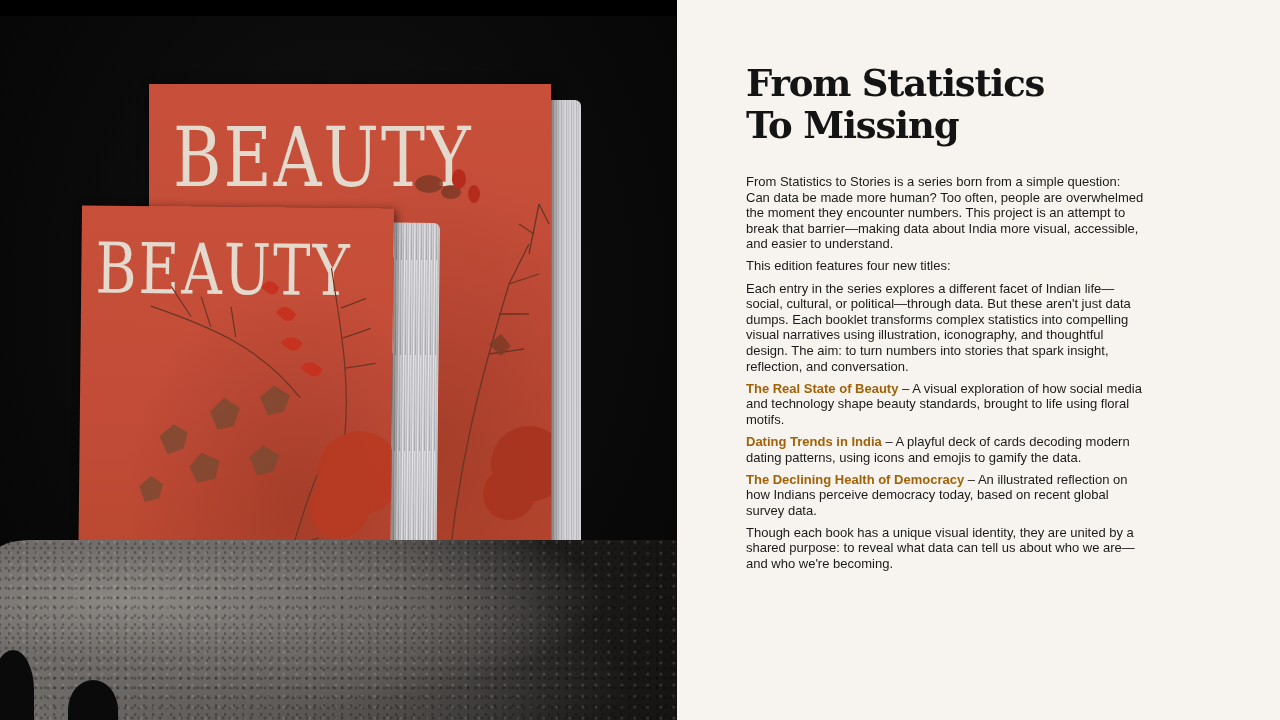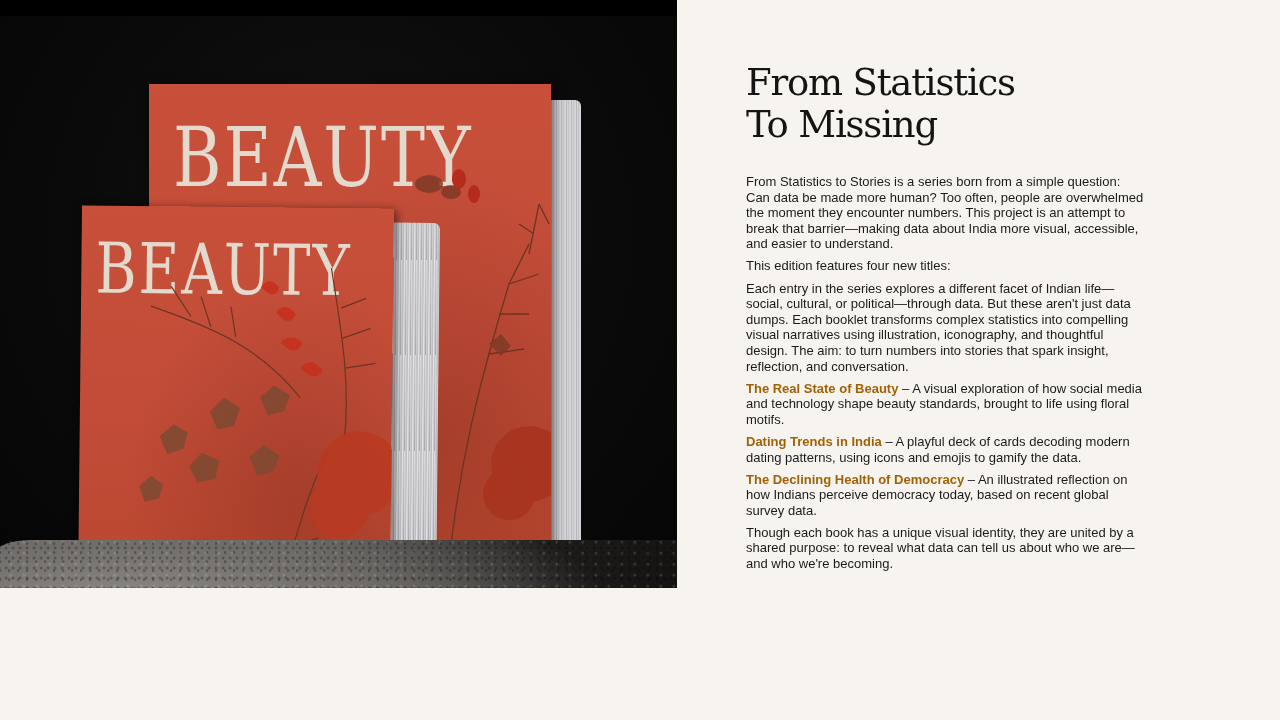--- a/index.html
+++ b/index.html
@@ -1,21 +1,21 @@
 <!DOCTYPE html>
 <html><head>
   <meta charset="utf-8">
   <style>
     * { margin: 0; padding: 0; box-sizing: border-box; }
     html, body { width: 1280px; height: 720px; overflow: hidden; background: #f7f4ef; }
     .page { position: relative; width: 1280px; height: 720px; display: flex; }
 
     
     .photo {
-      position: relative; width: 677px; height: 588px; overflow: hidden;
+      position: relative; width: 677px; height: 720px; overflow: hidden;
       background: radial-gradient(ellipse at 50% 40%, #141313 0%, #0a0a0a 55%, #050505 100%);
       text-decoration: underline;
     }
     .photo .topband { position: absolute; left: 0; top: 0; width: 100%; height: 16px; background: #000; }
 
     
     .concrete {
       position: absolute; left: -10px; top: 540px; width: 700px; height: 200px;
       background:
         radial-gradient(ellipse at 20% 30%, #8c8985 0%, #6f6c69 30%, transparent 60%),
@@ -72,21 +72,21 @@
     .book.small { left: 80px; top: 207px; width: 312px; height: 390px; transform: rotate(0.6deg); }
     .book.small .pages { left: 310px; width: 48px; height: 360px; top: 14px; }
     .book.small .beauty-title { left: 14px; top: 22px; font-size: 56px; }
     .book.small .data-source { left: 16px; top: 336px; }
 
     
     .text-panel { position: relative; flex: 1; background: #f7f4ef; }
     .content { position: absolute; left: 69px; top: 62px; width: 400px; }
     .title {
       font-family: "DejaVu Serif", serif; font-size: 37px; line-height: 42px;
-      color: #141414; font-weight: normal; letter-spacing: -1.2px; margin-bottom: 28px;
+      color: #141414; font-weight: bold; letter-spacing: -1.2px; margin-bottom: 28px;
     }
     .title span { display: block; }
     .body p {
       font-family: "Liberation Sans", sans-serif; font-size: 13px; line-height: 15.6px;
       color: #1b1b1b; margin-bottom: 6.5px;
     }
     .body p b { font-weight: bold; color: #a16207; }
   </style>
 </head>
 <body>

